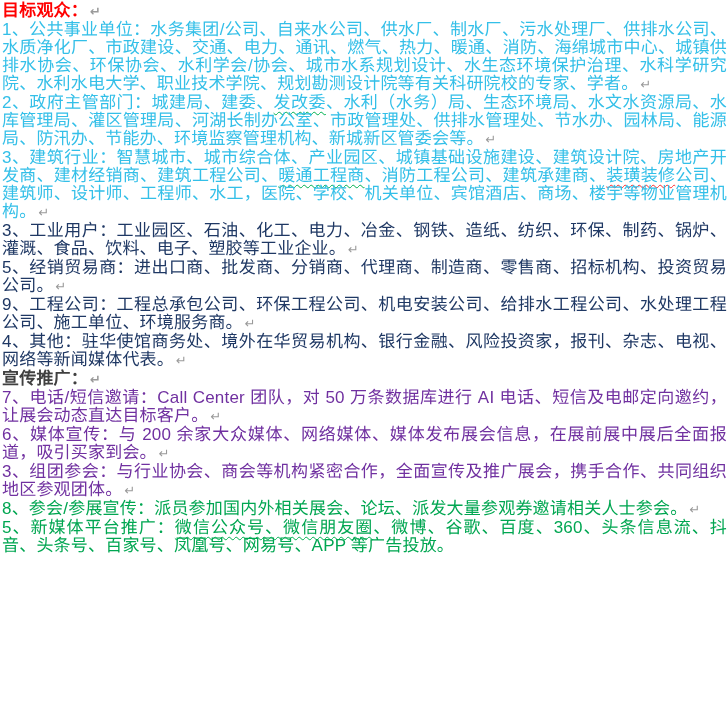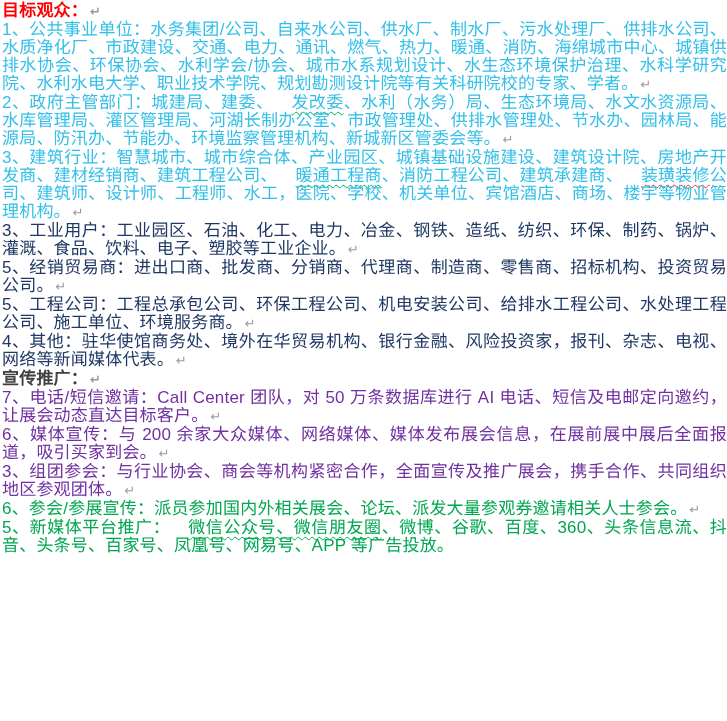--- a/index.html
+++ b/index.html
@@ -35,34 +35,33 @@
     font-size: 13px;
     padding-left: 2px;
     letter-spacing: 0;
   }
   .squiggle {
     text-decoration-line: underline;
     text-decoration-style: wavy;
     text-decoration-thickness: 1px;
     text-underline-offset: 3px;
     text-decoration-skip-ink: none;
-    margin-left: 18px;
   }
 </style>
 </head>
 <body>
 
 <main data-name="document">
     <p class="heading" data-name="target-audience-heading"><span data-name="heading-text" style="color: rgb(255, 0, 0);">目标观众：</span><span class="pmark" data-name="paragraph-mark-icon" style="color: rgb(154, 154, 154);">↵</span></p>
     <p class="para" data-name="target-audience-paragraph-1" style="color: rgb(51, 191, 232);"><span data-name="text-run">1、公共事业单位：水务集团/公司、自来水公司、供水厂、制水厂、污水处理厂、供排水公司、水质净化厂、市政建设、交通、电力、通讯、燃气、热力、暖通、消防、海绵城市中心、城镇供排水协会、环保协会、水利学会/协会、城市水系规划设计、水生态环境保护治理、水科学研究院、水利水电大学、职业技术学院、规划勘测设计院等有关科研院校的专家、学者。</span><span class="pmark" data-name="paragraph-mark-icon" style="color: rgb(154, 154, 154);">↵</span></p>
     <p class="para" data-name="target-audience-paragraph-2" style="color: rgb(51, 191, 232);"><span data-name="text-run">2、政府主管部门：城建局、建委、</span><span data-name="misspelled-text-run" class="squiggle" style="text-decoration-color: rgb(0, 176, 80);">发改委</span><span data-name="text-run">、水利（水务）局、生态环境局、水文水资源局、水库管理局、灌区管理局、河湖长制办公室、市政管理处、供排水管理处、节水办、园林局、能源局、防汛办、节能办、环境监察管理机构、新城新区管委会等。</span><span class="pmark" data-name="paragraph-mark-icon" style="color: rgb(154, 154, 154);">↵</span></p>
     <p class="para" data-name="target-audience-paragraph-3" style="color: rgb(51, 191, 232);"><span data-name="text-run">3、建筑行业：智慧城市、城市综合体、产业园区、城镇基础设施建设、建筑设计院、房地产开发商、建材经销商、建筑工程公司、</span><span data-name="misspelled-text-run" class="squiggle" style="text-decoration-color: rgb(0, 176, 80);">暖通工程商</span><span data-name="text-run">、消防工程公司、建筑承建商、</span><span data-name="misspelled-text-run" class="squiggle" style="text-decoration-color: rgb(255, 42, 42);">装璜装修</span><span data-name="text-run">公司、建筑师、设计师、工程师、水工，医院、学校、机关单位、宾馆酒店、商场、楼宇等物业管理机构。</span><span class="pmark" data-name="paragraph-mark-icon" style="color: rgb(154, 154, 154);">↵</span></p>
     <p class="para" data-name="target-audience-paragraph-4" style="color: rgb(31, 56, 100);"><span data-name="text-run">3、工业用户：工业园区、石油、化工、电力、冶金、钢铁、造纸、纺织、环保、制药、锅炉、灌溉、食品、饮料、电子、塑胶等工业企业。</span><span class="pmark" data-name="paragraph-mark-icon" style="color: rgb(154, 154, 154);">↵</span></p>
     <p class="para" data-name="target-audience-paragraph-5" style="color: rgb(31, 56, 100);"><span data-name="text-run">5、经销贸易商：进出口商、批发商、分销商、代理商、制造商、零售商、招标机构、投资贸易公司。</span><span class="pmark" data-name="paragraph-mark-icon" style="color: rgb(154, 154, 154);">↵</span></p>
-    <p class="para" data-name="target-audience-paragraph-6" style="color: rgb(31, 56, 100);"><span data-name="text-run">5、工程公司：工程总承包公司、环保工程公司、机电安装公司、给排水工程公司、水处理工程公司、施工单位、环境服务商。</span><span class="pmark" data-name="paragraph-mark-icon" style="color: rgb(154, 154, 154);">↵</span></p>
+    <p class="para" data-name="target-audience-paragraph-6" style="color: rgb(31, 56, 100);"><span data-name="text-run">9、工程公司：工程总承包公司、环保工程公司、机电安装公司、给排水工程公司、水处理工程公司、施工单位、环境服务商。</span><span class="pmark" data-name="paragraph-mark-icon" style="color: rgb(154, 154, 154);">↵</span></p>
     <p class="para" data-name="target-audience-paragraph-7" style="color: rgb(31, 56, 100);"><span data-name="text-run">4、其他：驻华使馆商务处、境外在华贸易机构、银行金融、风险投资家，报刊、杂志、电视、网络等新闻媒体代表。</span><span class="pmark" data-name="paragraph-mark-icon" style="color: rgb(154, 154, 154);">↵</span></p>
     <p class="heading" data-name="promotion-heading"><span data-name="heading-text" style="color: #404040;">宣传推广：</span><span class="pmark" data-name="paragraph-mark-icon" style="color: rgb(154, 154, 154);">↵</span></p>
     <p class="para" data-name="promotion-paragraph-1" style="color: rgb(112, 48, 160);"><span data-name="text-run">7、电话/短信邀请：Call Center 团队，对 50 万条数据库进行 AI 电话、短信及电邮定向邀约，让展会动态直达目标客户。</span><span class="pmark" data-name="paragraph-mark-icon" style="color: rgb(154, 154, 154);">↵</span></p>
     <p class="para" data-name="promotion-paragraph-2" style="color: rgb(112, 48, 160);"><span data-name="text-run">6、媒体宣传：与 200 余家大众媒体、网络媒体、媒体发布展会信息，在展前展中展后全面报道，吸引买家到会。</span><span class="pmark" data-name="paragraph-mark-icon" style="color: rgb(154, 154, 154);">↵</span></p>
     <p class="para" data-name="promotion-paragraph-3" style="color: rgb(112, 48, 160);"><span data-name="text-run">3、组团参会：与行业协会、商会等机构紧密合作，全面宣传及推广展会，携手合作、共同组织地区参观团体。</span><span class="pmark" data-name="paragraph-mark-icon" style="color: rgb(154, 154, 154);">↵</span></p>
-    <p class="para" data-name="promotion-paragraph-4" style="color: rgb(0, 166, 81);"><span data-name="text-run">6、参会/参展宣传：派员参加国内外相关展会、论坛、派发大量参观券邀请相关人士参会。</span><span class="pmark" data-name="paragraph-mark-icon" style="color: rgb(154, 154, 154);">↵</span></p>
+    <p class="para" data-name="promotion-paragraph-4" style="color: rgb(0, 166, 81);"><span data-name="text-run">8、参会/参展宣传：派员参加国内外相关展会、论坛、派发大量参观券邀请相关人士参会。</span><span class="pmark" data-name="paragraph-mark-icon" style="color: rgb(154, 154, 154);">↵</span></p>
     <p class="para" data-name="promotion-paragraph-5" style="color: rgb(0, 166, 81);"><span data-name="text-run">5、新媒体平台推广：</span><span data-name="misspelled-text-run" class="squiggle" style="text-decoration-color: rgb(0, 176, 80);">微信公众号、微信朋友圈</span><span data-name="text-run">、微博、谷歌、百度、360、头条信息流、抖音、头条号、百家号、凤凰号、网易号、APP 等广告投放。</span></p>
   </main>
 
 </body></html>

